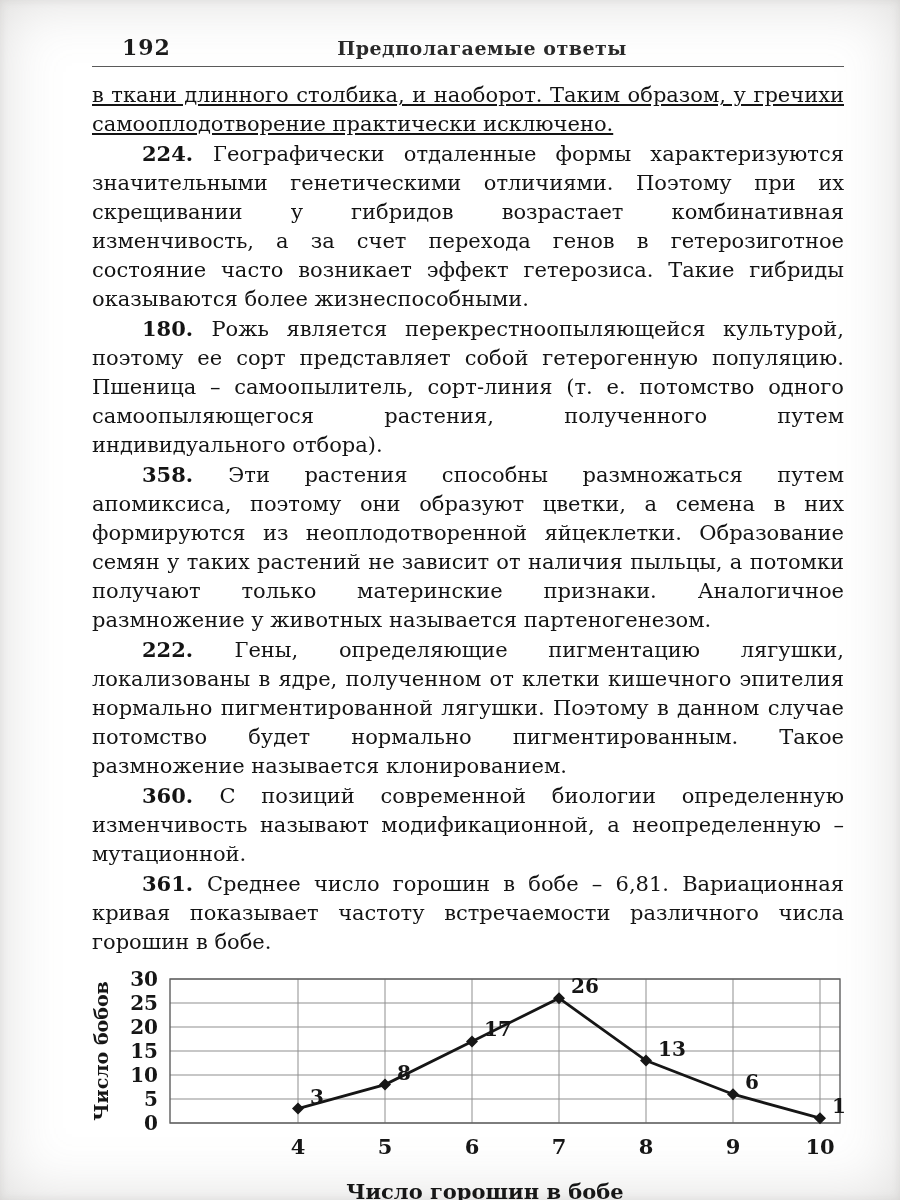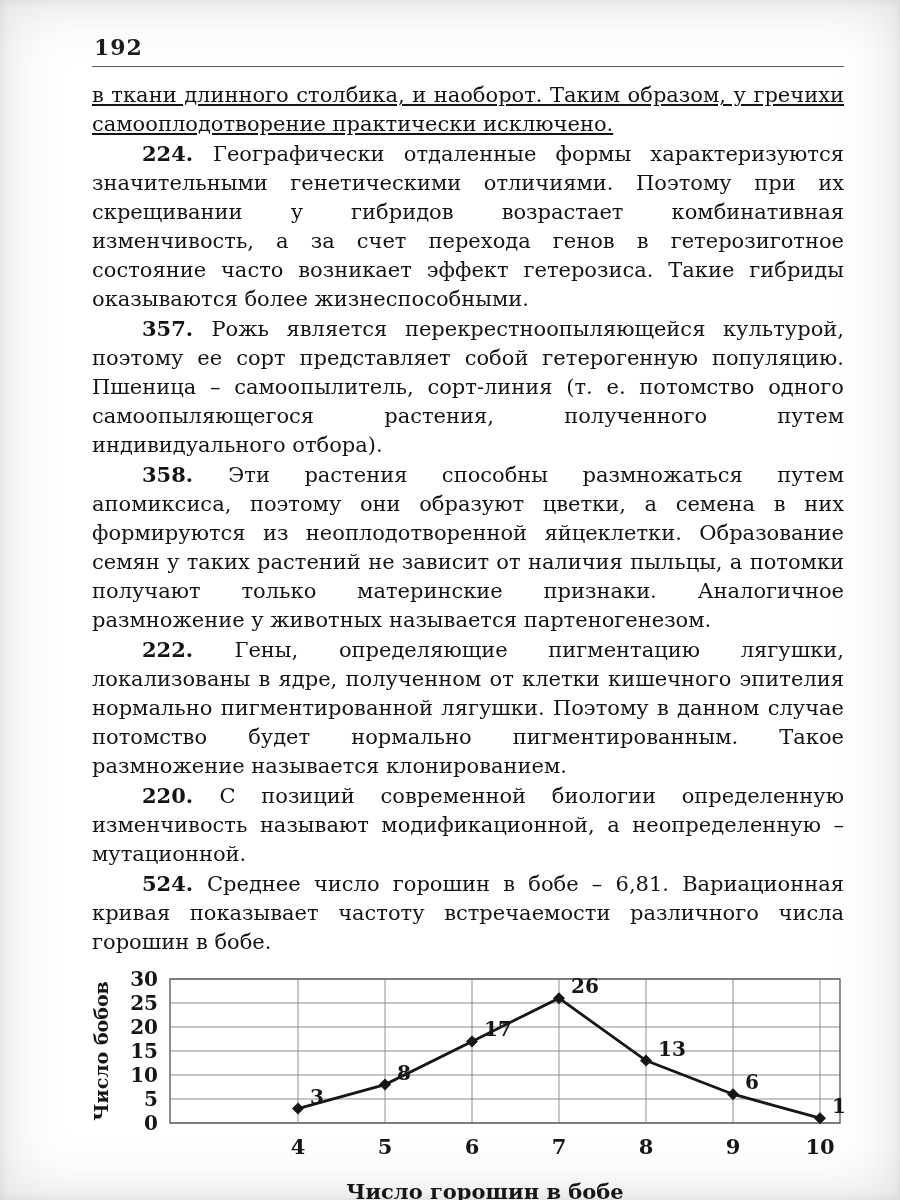--- a/index.html
+++ b/index.html
@@ -14,20 +14,21 @@
     width: 900px; height: 1200px;
     background: #ffffff;
     box-shadow: inset 0 0 60px rgba(120,115,110,0.25), inset 0 0 8px rgba(120,115,110,0.15);
     box-sizing: border-box;
     padding: 34px 56px 20px 92px;
     color: #1b1b1b;
   }
   header.running {
     position: relative;
     height: 30px;
+    margin-left: 28px;
   }
   .pagenum {
     position: absolute; left: 2px; top: 0;
     font-size: 22px; font-weight: bold; letter-spacing: 1px;
   }
   .running-title {
     position: absolute; left: 0; right: 0; top: 3px;
     text-align: center;
     font-size: 19px; font-weight: bold;
     letter-spacing: 0.5px;
@@ -60,31 +61,32 @@
     fill: #161616;
   }
 </style>
 </head>
 <body>
 
 <div class="sheet">
 
   <header class="running">
     <span class="pagenum">192</span>
+    <span class="running-title">Предполагаемые ответы</span>
   </header>
   <hr class="header-rule">
 
   <main class="bodytext" id="paragraphs">
       <p class="noindent">в ткани длинного столбика, и наоборот. Таким образом, у гречихи самооплодотворение практически исключено.</p>
       <p><span class="pnum">224. </span>Географически отдаленные формы характеризуются значительными генетическими отличиями. Поэтому при их скрещивании у гибридов возрастает комбинативная изменчивость, а за счет перехода генов в гетерозиготное состояние часто возникает эффект гетерозиса. Такие гибриды оказываются более жизнеспособными.</p>
-      <p><span class="pnum">357. </span>Рожь является перекрестноопыляющейся культурой, поэтому ее сорт представляет собой гетерогенную популяцию. Пшеница – самоопылитель, сорт-линия (т. е. потомство одного самоопыляющегося растения, полученного путем индивидуального отбора).</p>
+      <p><span class="pnum">180. </span>Рожь является перекрестноопыляющейся культурой, поэтому ее сорт представляет собой гетерогенную популяцию. Пшеница – самоопылитель, сорт-линия (т. е. потомство одного самоопыляющегося растения, полученного путем индивидуального отбора).</p>
       <p><span class="pnum">358. </span>Эти растения способны размножаться путем апомиксиса, поэтому они образуют цветки, а семена в них формируются из неоплодотворенной яйцеклетки. Образование семян у таких растений не зависит от наличия пыльцы, а потомки получают только материнские признаки. Аналогичное размножение у животных называется партеногенезом.</p>
       <p><span class="pnum">222. </span>Гены, определяющие пигментацию лягушки, локализованы в ядре, полученном от клетки кишечного эпителия нормально пигментированной лягушки. Поэтому в данном случае потомство будет нормально пигментированным. Такое размножение называется клонированием.</p>
-      <p><span class="pnum">220. </span>С позиций современной биологии определенную изменчивость называют модификационной, а неопределенную – мутационной.</p>
-      <p><span class="pnum">524. </span>Среднее число горошин в бобе – 6,81. Вариационная кривая показывает частоту встречаемости различного числа горошин в бобе.</p>
+      <p><span class="pnum">360. </span>С позиций современной биологии определенную изменчивость называют модификационной, а неопределенную – мутационной.</p>
+      <p><span class="pnum">361. </span>Среднее число горошин в бобе – 6,81. Вариационная кривая показывает частоту встречаемости различного числа горошин в бобе.</p>
     </main>
 
   <figure class="chart">
     <svg id="chart-svg" width="752" height="240" viewBox="0 0 752 240">
         <line x1="78" y1="152" x2="748" y2="152" stroke="#8f8f8f" stroke-width="1"></line>
         <line x1="78" y1="128" x2="748" y2="128" stroke="#8f8f8f" stroke-width="1"></line>
         <line x1="78" y1="104" x2="748" y2="104" stroke="#8f8f8f" stroke-width="1"></line>
         <line x1="78" y1="80" x2="748" y2="80" stroke="#8f8f8f" stroke-width="1"></line>
         <line x1="78" y1="56" x2="748" y2="56" stroke="#8f8f8f" stroke-width="1"></line>
         <line x1="78" y1="32" x2="748" y2="32" stroke="#8f8f8f" stroke-width="1"></line>

